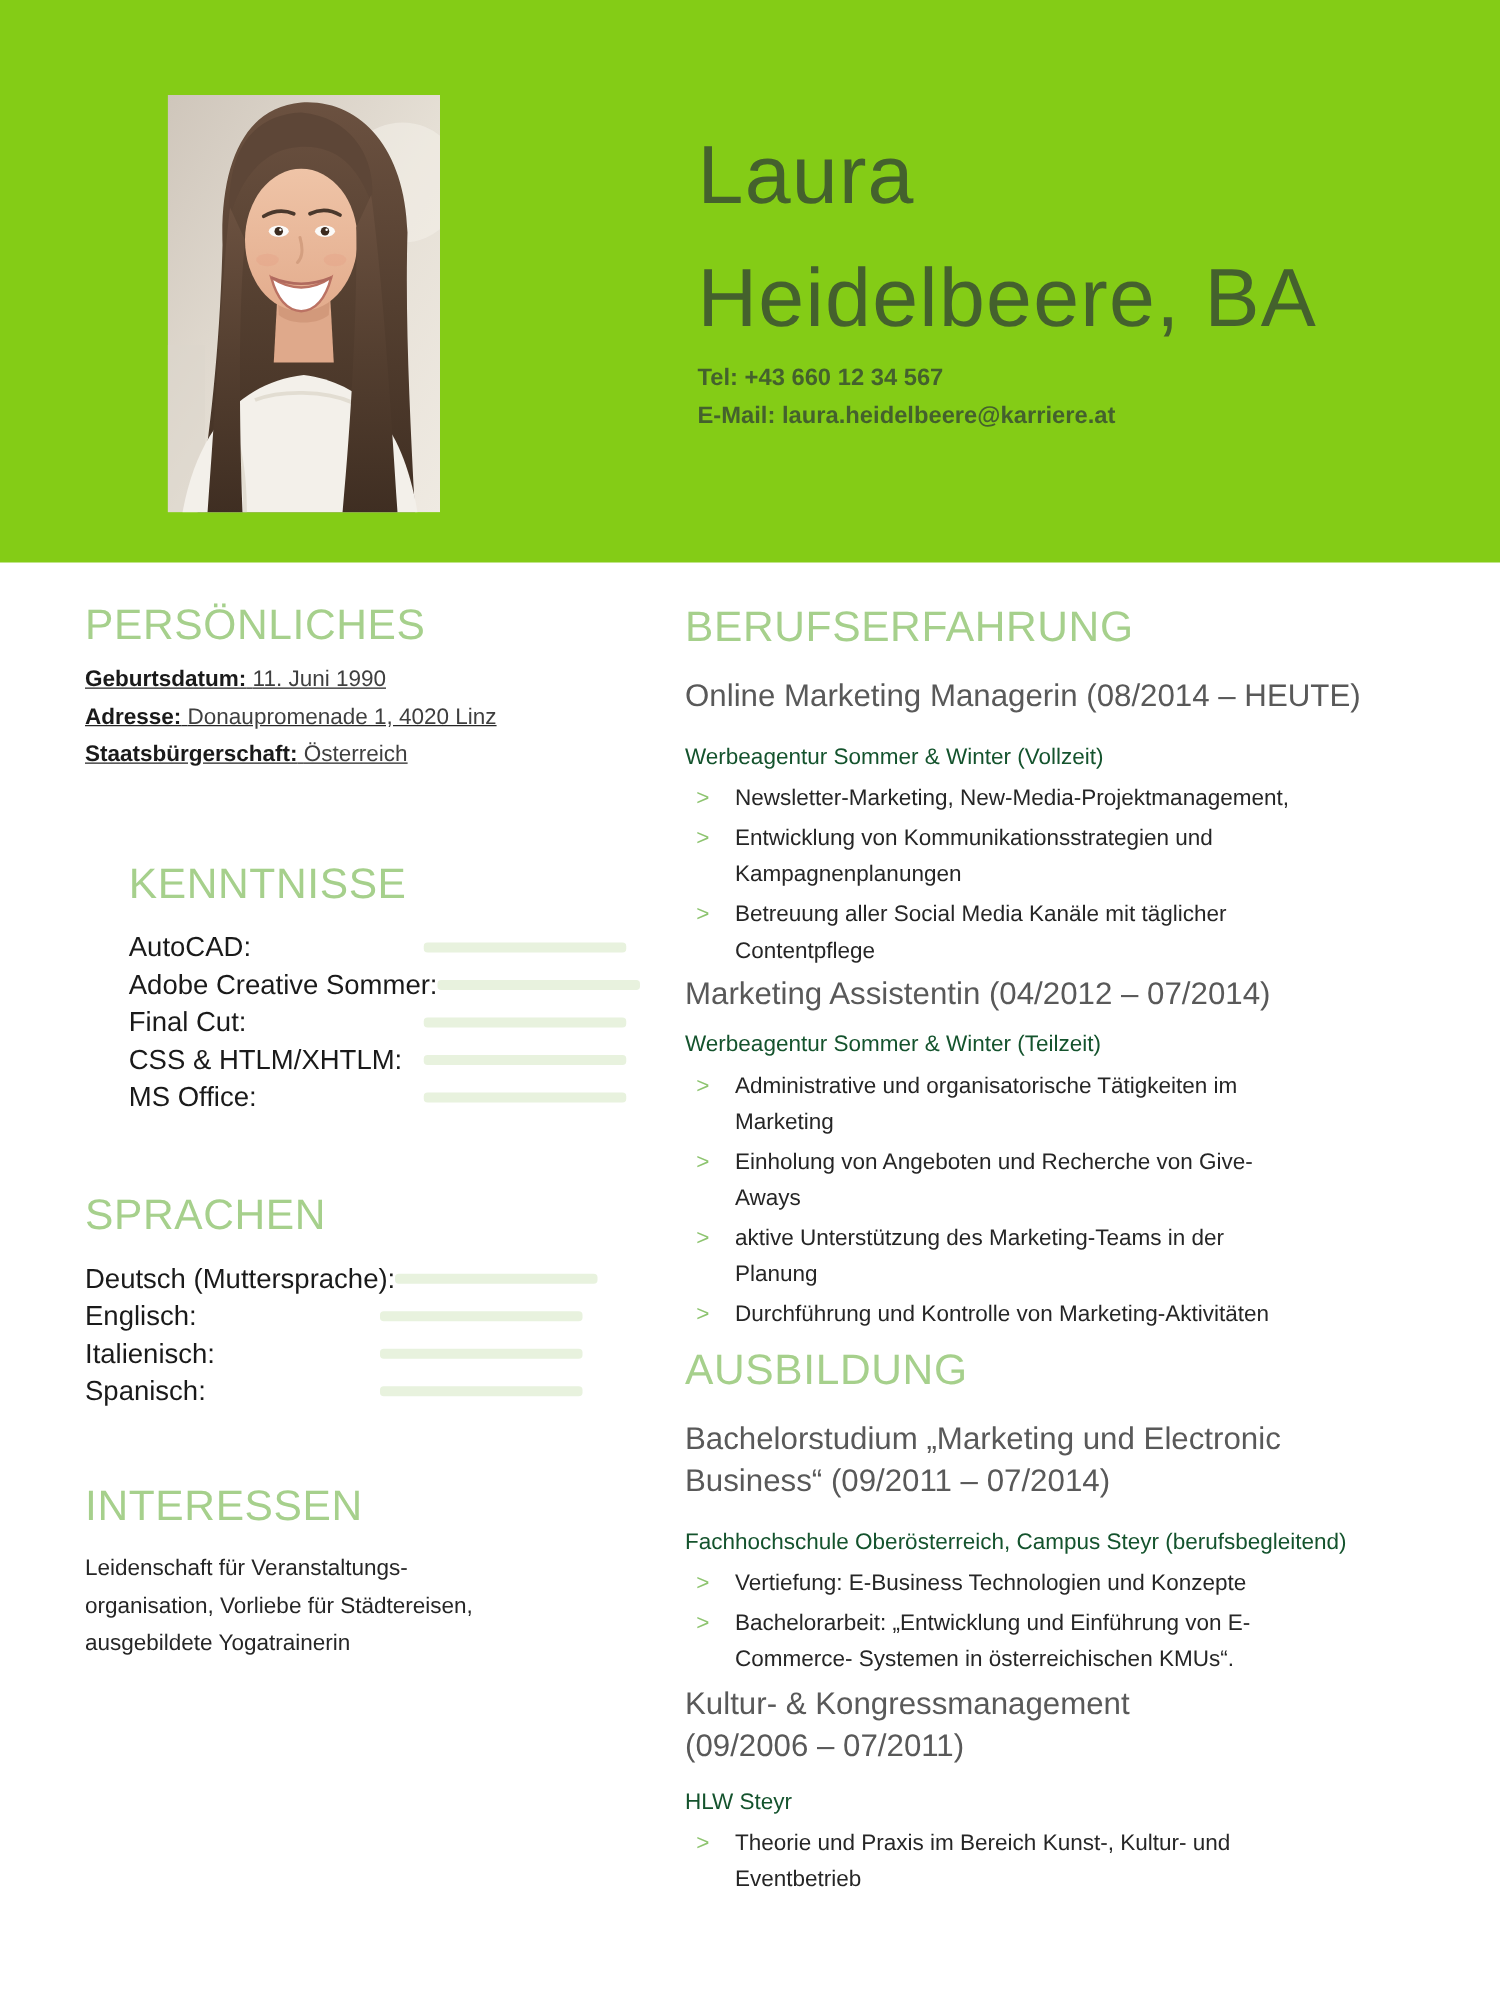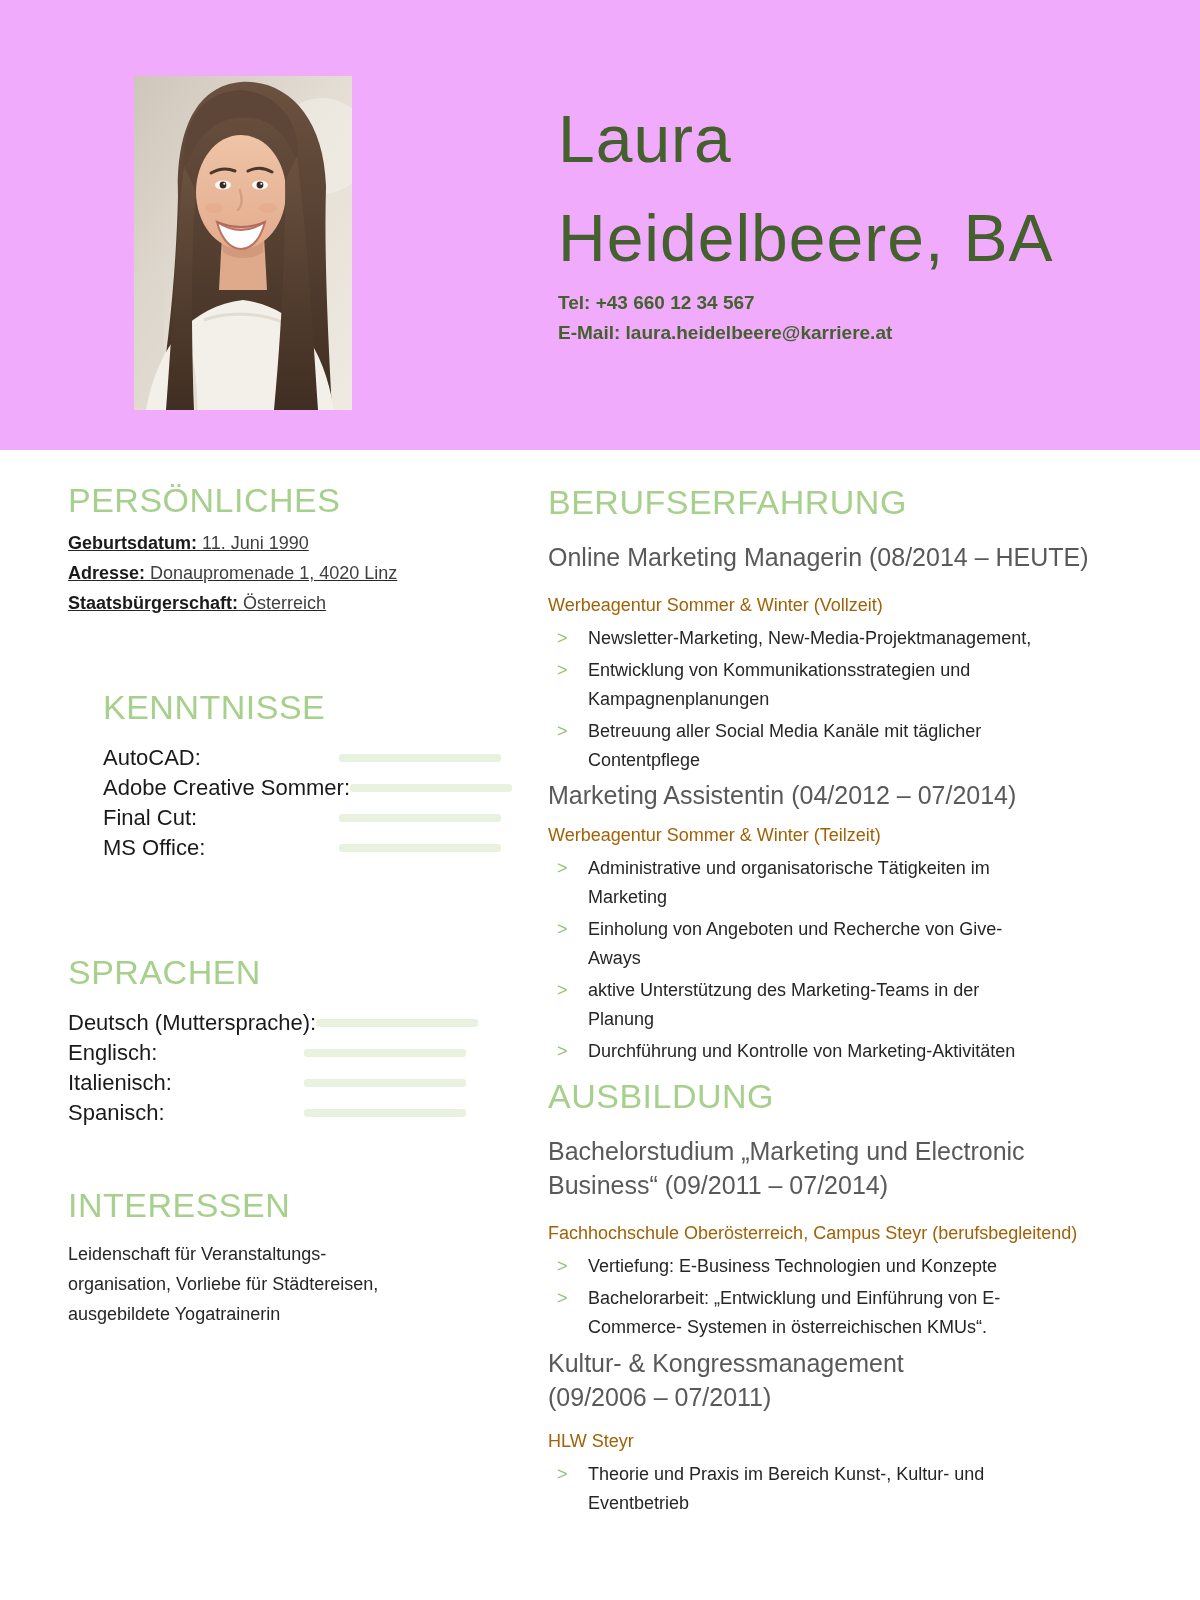--- a/index.html
+++ b/index.html
@@ -7,21 +7,21 @@
   body {
     width:1200px; height:1600px; position:relative;
     background:#ffffff; color:#262626;
     font-family:"Liberation Sans","DejaVu Sans",sans-serif;
     overflow:hidden;
   }
 
   
   .header {
     position:absolute; left:0; top:0; width:1200px; height:450px;
-    background:#f0abfc;
+    background:#84cc16;
   }
   .photo {
     position:absolute; left:134px; top:76px; width:218px; height:334px;
     overflow:hidden;
   }
   .photo svg { display:block; width:100%; height:100%; }
   .identity { position:absolute; left:558px; top:90px; }
   .name-line {
     font-size:66px; line-height:99px; font-weight:400;
     color:#44612d; letter-spacing:1px; white-space:nowrap;
@@ -66,21 +66,21 @@
 
   
   #right-col { position:absolute; left:548px; top:480px; width:630px; }
   .job-title {
     margin:16px 0 0 0; font-size:25px; line-height:34px;
     font-weight:400; color:#595959;
   }
   .job-title span { display:block; white-space:nowrap; }
   .sub {
     margin-top:16px; font-size:18px; line-height:30px;
-    color:#a16207; white-space:nowrap;
+    color:#14532d; white-space:nowrap;
   }
   .bullets { margin-top:4px; width:500px; }
   .bullet {
     display:flex; margin-bottom:3px;
     font-size:18px; line-height:29px; color:#262626;
   }
   .bullet .marker { width:31px; padding-left:9px; flex:none; color:#8dc46f; }
   .bullet .btext  { width:460px; }
 
   .mt0  { margin-top:0; }
@@ -187,20 +187,24 @@
     </div>
     <div class="meter-row">
       <span class="meter-label">Adobe Creative Sommer:</span>
       <span class="bar"><span class="bar-fill" style="width: 94%;"></span></span>
     </div>
     <div class="meter-row">
       <span class="meter-label">Final Cut:</span>
       <span class="bar"><span class="bar-fill" style="width: 86%;"></span></span>
     </div>
     <div class="meter-row">
+      <span class="meter-label">CSS &amp; HTLM/XHTLM:</span>
+      <span class="bar"><span class="bar-fill" style="width: 98%;"></span></span>
+    </div>
+    <div class="meter-row">
       <span class="meter-label">MS Office:</span>
       <span class="bar"><span class="bar-fill" style="width: 91%;"></span></span>
     </div>
   </div>
 </div>
 
 <div class="section" id="languages">
   <h2 class="heading">SPRACHEN</h2>
   <div class="meter-list">
     <div class="meter-row">

